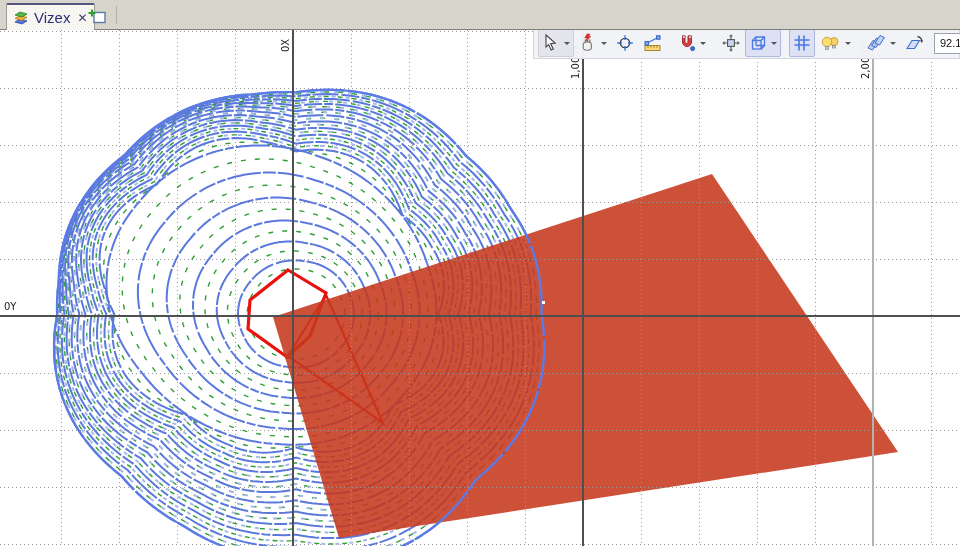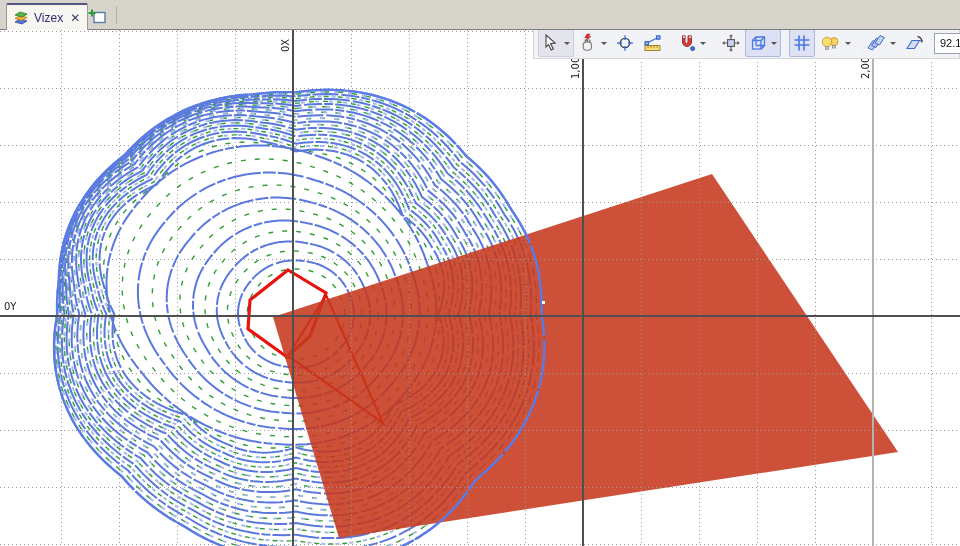--- a/index.html
+++ b/index.html
@@ -4,21 +4,21 @@
 <style>
   html,body{margin:0;padding:0;background:#888;}
   .stage{position:relative;width:960px;height:546px;overflow:hidden;background:#ffffff;
          font-family:"Liberation Sans","DejaVu Sans",sans-serif;}
   
   .tabbar{position:absolute;left:0;top:0;width:960px;height:30px;background:#d7d4cc;
           border-bottom:1px solid #7d7d7d;box-sizing:border-box;z-index:30;}
   .tab-active{position:absolute;left:6px;top:3px;height:27px;display:flex;align-items:center;gap:5px;
           padding:0 7px;background:#f7f6f1;border:1px solid #9c9a92;border-bottom:none;
           border-top:2px solid #54547e;border-radius:2px 2px 0 0;box-sizing:border-box;}
-  .tab-label{font-size:12px;color:#2d2d7a;}
+  .tab-label{font-size:15px;color:#2d2d7a;}
   .tab-close{font-size:12px;color:#3c3c66;margin-left:2px;line-height:1;}
   .tab-new{position:absolute;left:84px;top:5px;width:26px;height:22px;display:flex;
           align-items:center;justify-content:center;}
   .tab-sep{position:absolute;left:116px;top:6px;width:1px;height:18px;background:#b2afa7;}
   
   svg.canvas{position:absolute;left:0;top:0;z-index:1;}
   
   .toolbar{position:absolute;left:533px;top:27px;right:0;height:32px;z-index:20;
           background:rgba(242,243,246,0.97);border:1px solid #d5d6dc;box-sizing:border-box;
           display:flex;align-items:center;padding:0 4px;gap:1px;}

